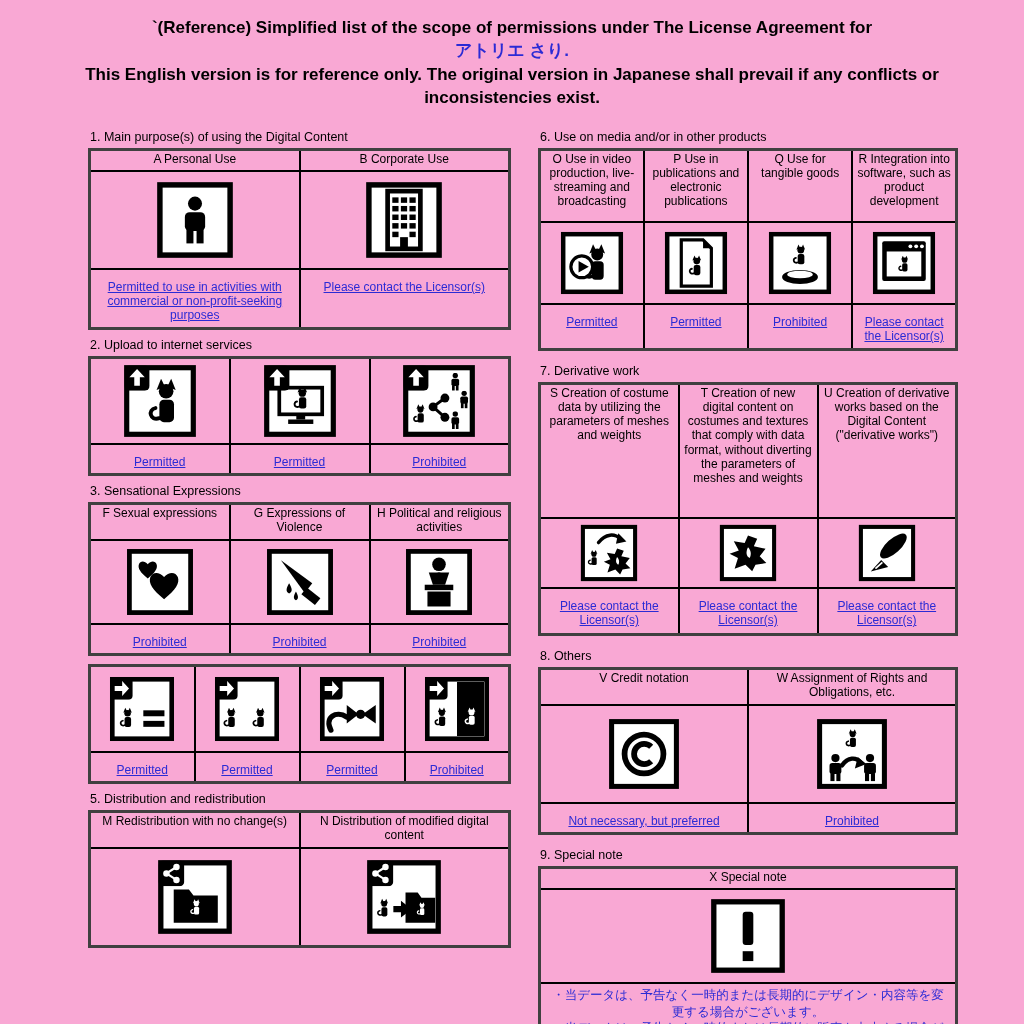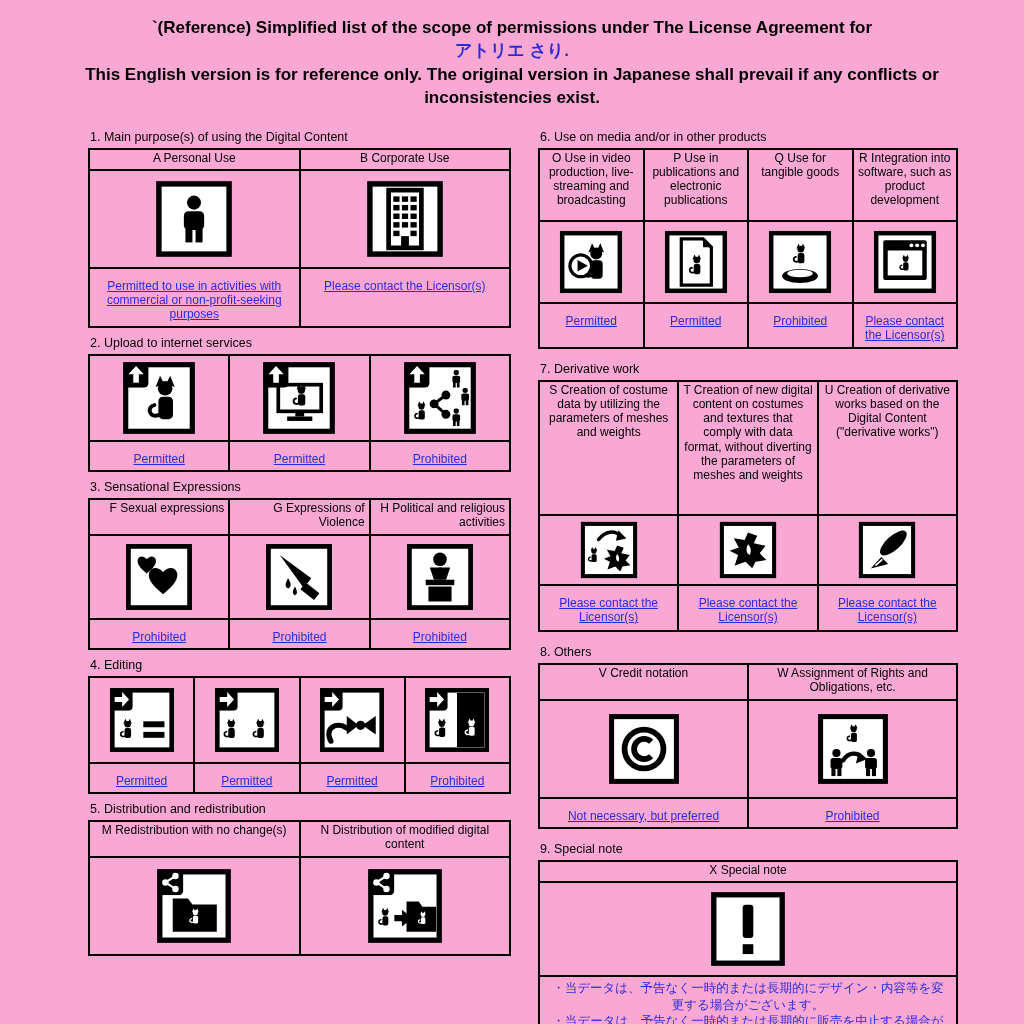--- a/index.html
+++ b/index.html
@@ -8,32 +8,32 @@
   .title{position:absolute;top:16px;left:70px;width:884px;text-align:center;
          font-weight:bold;font-size:17px;line-height:1.38;}
   .title .jp{color:var(--blue);}
   :root{--blue:#2b2bd5;}
   .col{position:absolute;top:130px;}
   .col-left{left:88px;width:423px;}
   .col-right{left:538px;width:420px;}
   .section{margin-bottom:8px;}
   .col-right .section{margin-bottom:13px;}
   .slabel{font-size:12.5px;margin:0 0 3px 2px;line-height:1.2;}
-  table{border-collapse:collapse;width:100%;table-layout:fixed;border:1px solid #404040;}
+  table{border-collapse:collapse;width:100%;table-layout:fixed;border:3px solid #404040;}
   td{border:2px solid #000;text-align:center;padding:1px 4px;font-size:12px;line-height:1.18;}
   tr.hdr td{vertical-align:top;}
   tr.ico td{vertical-align:middle;padding:2px;}
   tr.sta td{vertical-align:top;padding-top:10px;}
   .status{color:var(--blue);text-decoration:underline;}
   .note{color:var(--blue);font-size:12.5px;line-height:1.32;text-align:center;}
   svg.ig{display:block;margin:0 auto;color:#000;}
   
   .t1 .hdr td{height:17px;} .t1 .ico td{height:92px;} .t1 .sta td{height:46px;}
   .t2 .hdr td{height:48px;} .t2 .ico td{height:80px;} .t2 .sta td{height:17px;}
-  .t3 .hdr td{height:32px;text-align:right;} .t3 .ico td{height:78px;} .t3 .sta td{height:17px;}
+  .t3 .hdr td{height:32px;} .t3 .ico td{height:78px;} .t3 .sta td{height:17px;}
   .t4 .hdr td{height:96px;} .t4 .ico td{height:80px;} .t4 .sta td{height:17px;}
   .t5 .hdr td{height:32px;} .t5 .ico td{height:92px;}
   .t6 .hdr td{height:68px;overflow:hidden;} .t6 .ico td{height:76px;} .t6 .sta td{height:32px;}
   .t7 .hdr td{height:130px;text-align:center;} .t7 .ico td{height:64px;} .t7 .sta td{height:33px;}
   .t8 .hdr td{height:32px;} .t8 .ico td{height:92px;} .t8 .sta td{height:17px;}
   .t9 .hdr td{height:17px;} .t9 .ico td{height:88px;} .t9 .nts td{padding:3px 6px 5px;}
 </style>
 </head>
 <body>
 
@@ -229,21 +229,20 @@
         <tr class="sta">
           <td><span class="status">Prohibited</span></td>
           <td><span class="status">Prohibited</span></td>
           <td><span class="status">Prohibited</span></td>
         </tr>
       </tbody>
         </table>
     </div>
 
     <div class="section">
-      <div class="slabel">4. Editing</div>
       <table class="t4">
         <tbody>
         <tr class="ico">
           <td>
             <svg class="ig" width="66" height="66" viewBox="0 0 100 100">
               <use href="#frame"></use>
               <use href="#cat" x="8" y="38" width="38" height="52"></use>
               <rect fill="currentColor" x="52" y="52" width="32" height="9"></rect>
               <rect fill="currentColor" x="52" y="68" width="32" height="9"></rect>
               <use href="#rightbadge" x="2" y="2" width="34" height="34"></use>

